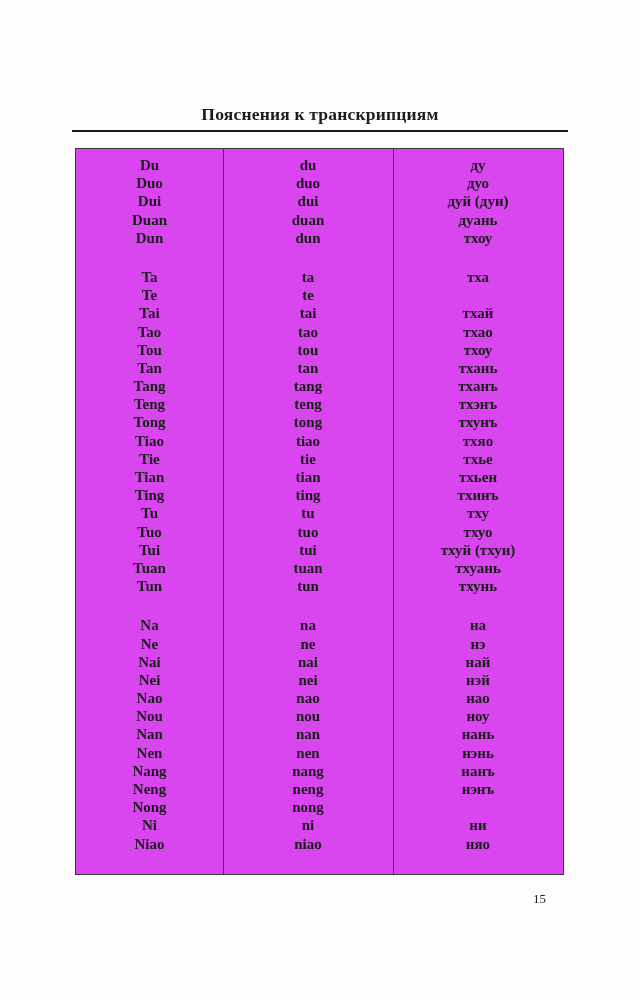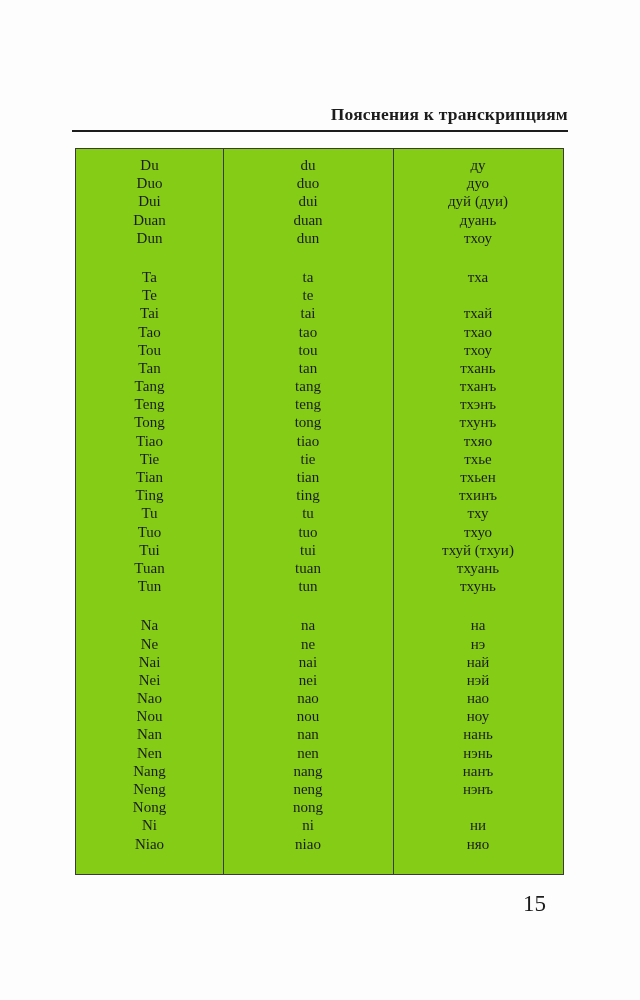--- a/index.html
+++ b/index.html
@@ -16,35 +16,37 @@
     position: absolute;
     top: 104px;
     left: 72px;
     right: 72px;
     text-align: right;
   }
   .header-title {
     font-weight: bold;
     font-size: 17.5px;
     letter-spacing: 0.2px;
+    text-align: center;
   }
   .header-rule {
     margin-top: 5px;
     height: 2px;
     background: #1c1c1c;
   }
   .table-box {
     position: absolute;
     top: 148px;
     left: 75px;
     width: 489px;
     height: 727px;
     border: 1px solid #3a3a3a;
     box-sizing: border-box;
-    background: #84cc16;
+    background: #d946ef;
+    font-weight: bold;
   }
   .col-sep {
     position: absolute;
     top: 0;
     bottom: 0;
     width: 1px;
     background: #3a3a3a;
   }
   .sep1 { left: 147px; }
   .sep2 { left: 317px; }
@@ -61,21 +63,21 @@
     white-space: nowrap;
   }
   .c0 { width: 147px; }
   .c1 { width: 170px; }
   .c2 { width: 170px; }
   .group-gap { height: 21px; }
   .page-number {
     position: absolute;
     top: 891px;
     right: 94px;
-    font-size: 23px;
+    font-size: 13px;
   }
 </style>
 </head>
 <body>
 
 <div class="header">
   <div class="header-title">Пояснения к транскрипциям</div>
   <div class="header-rule"></div>
 </div>
 

